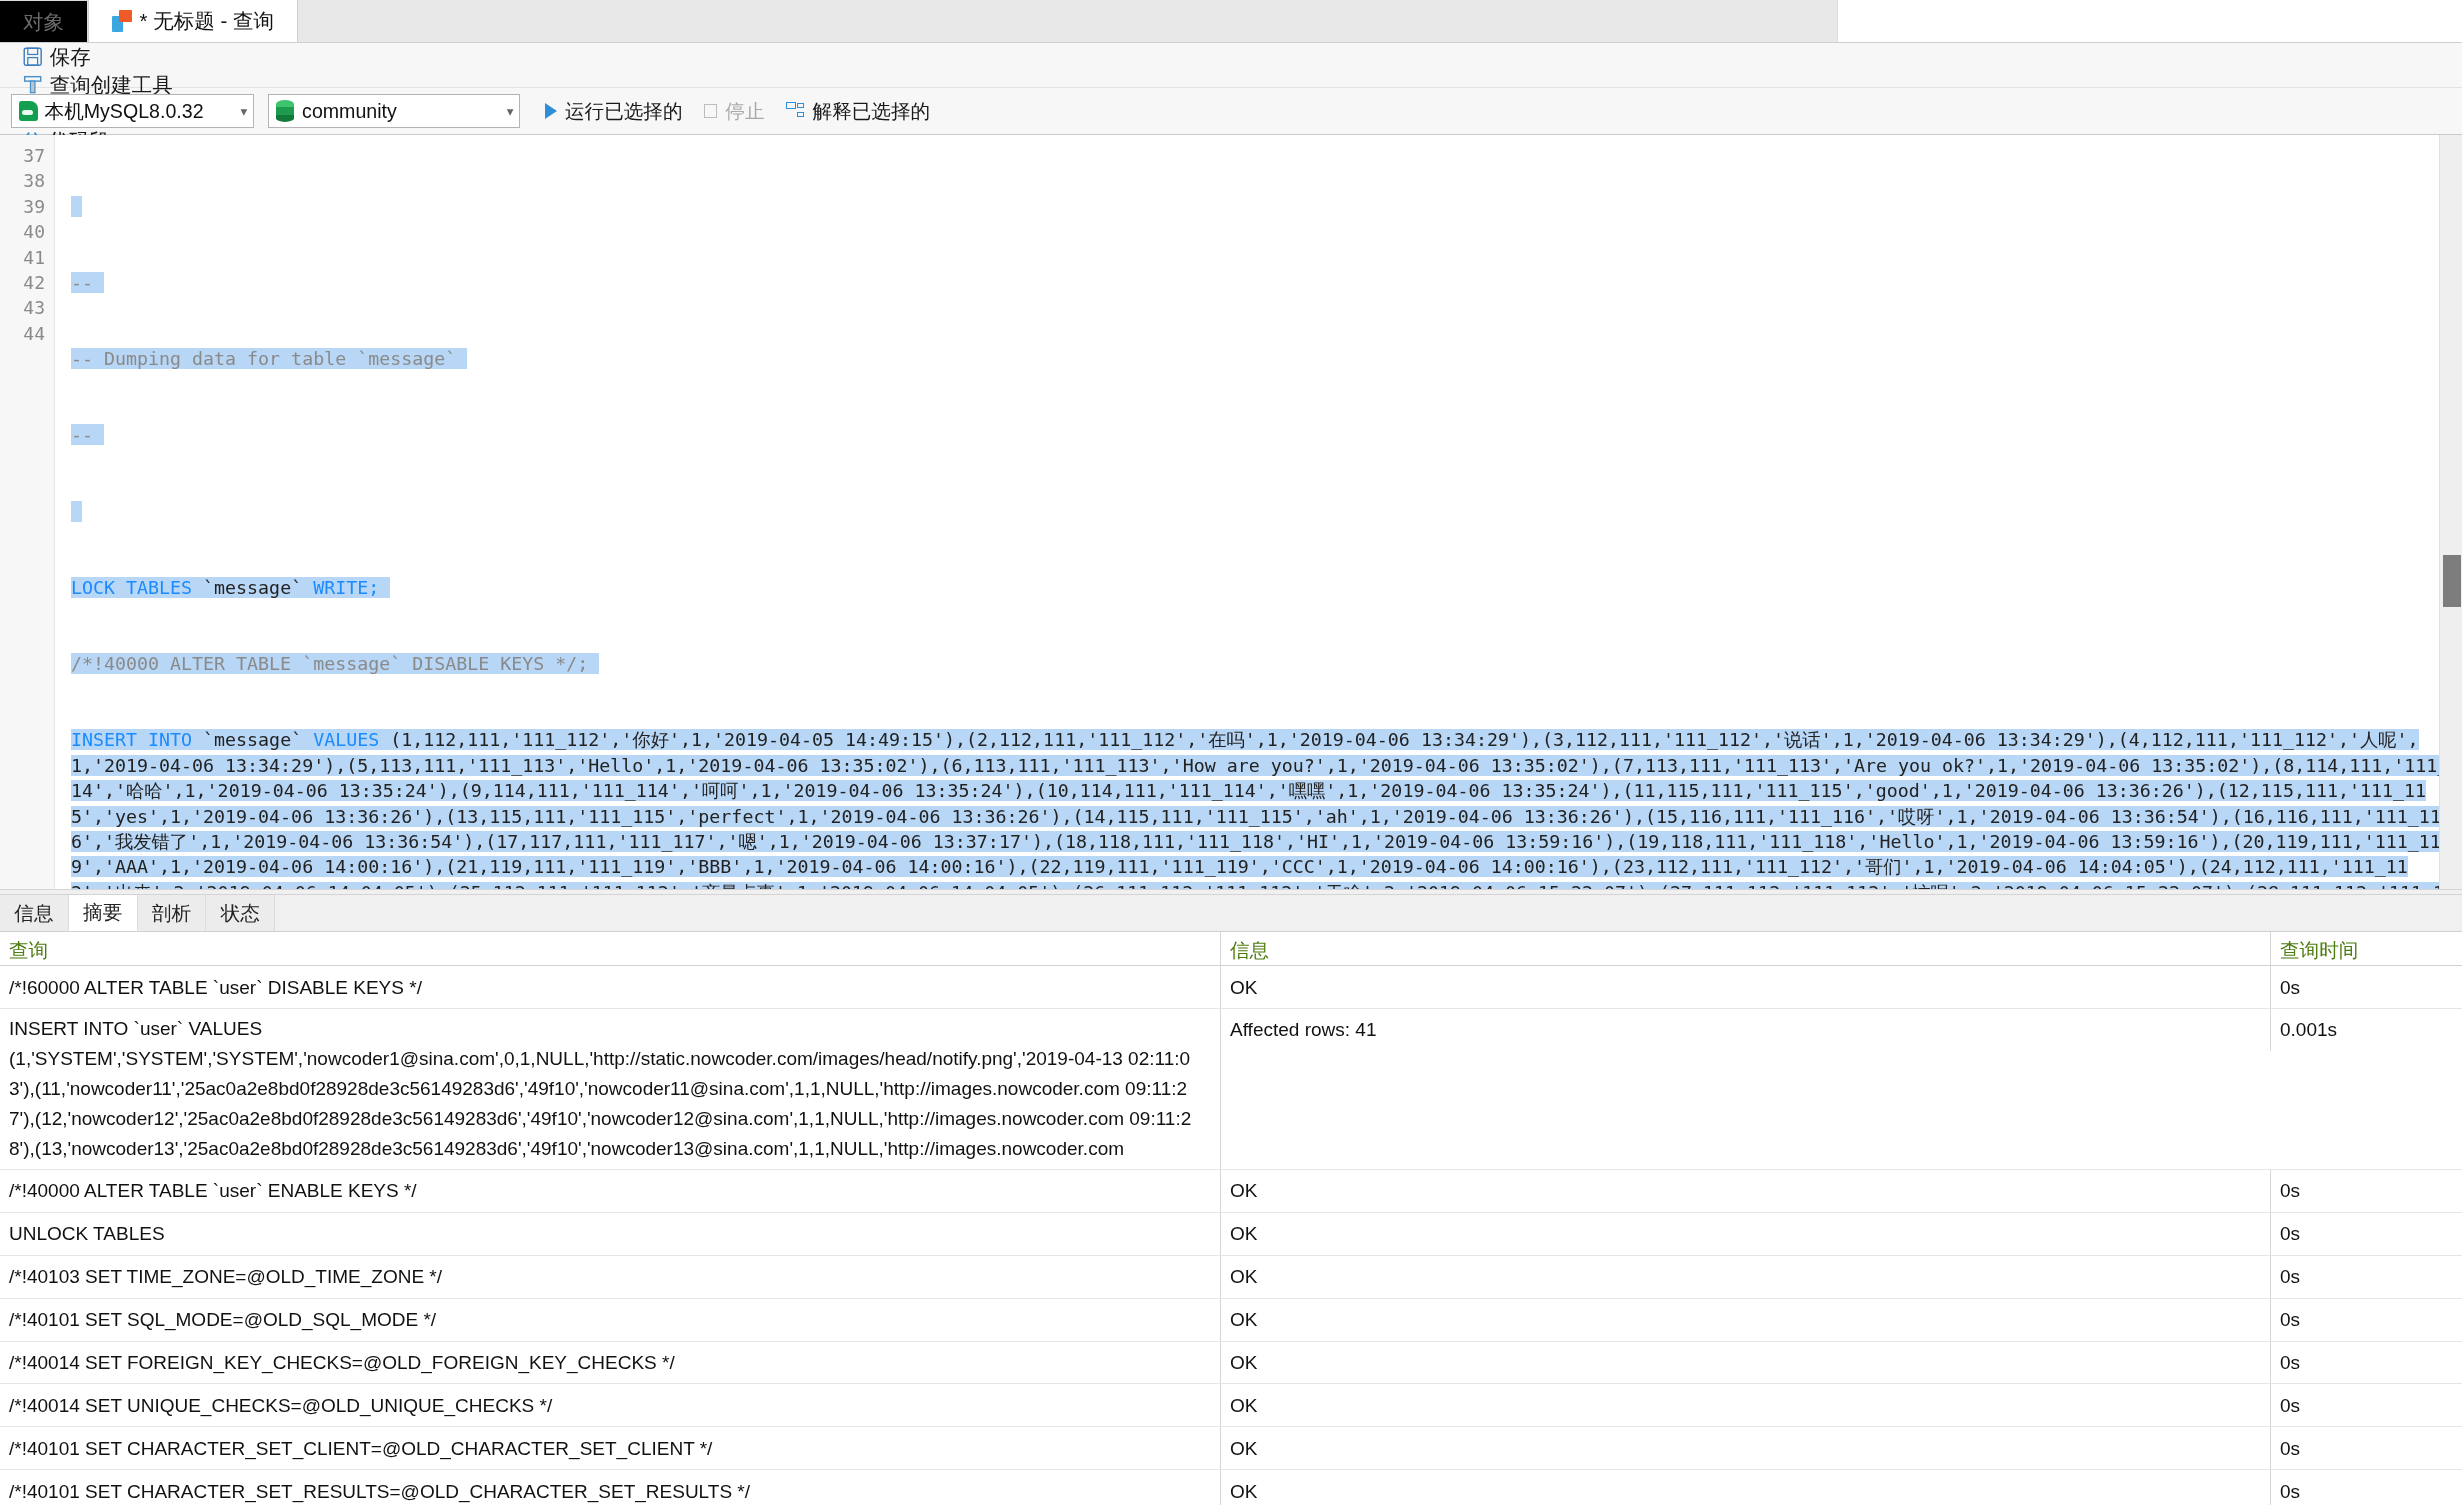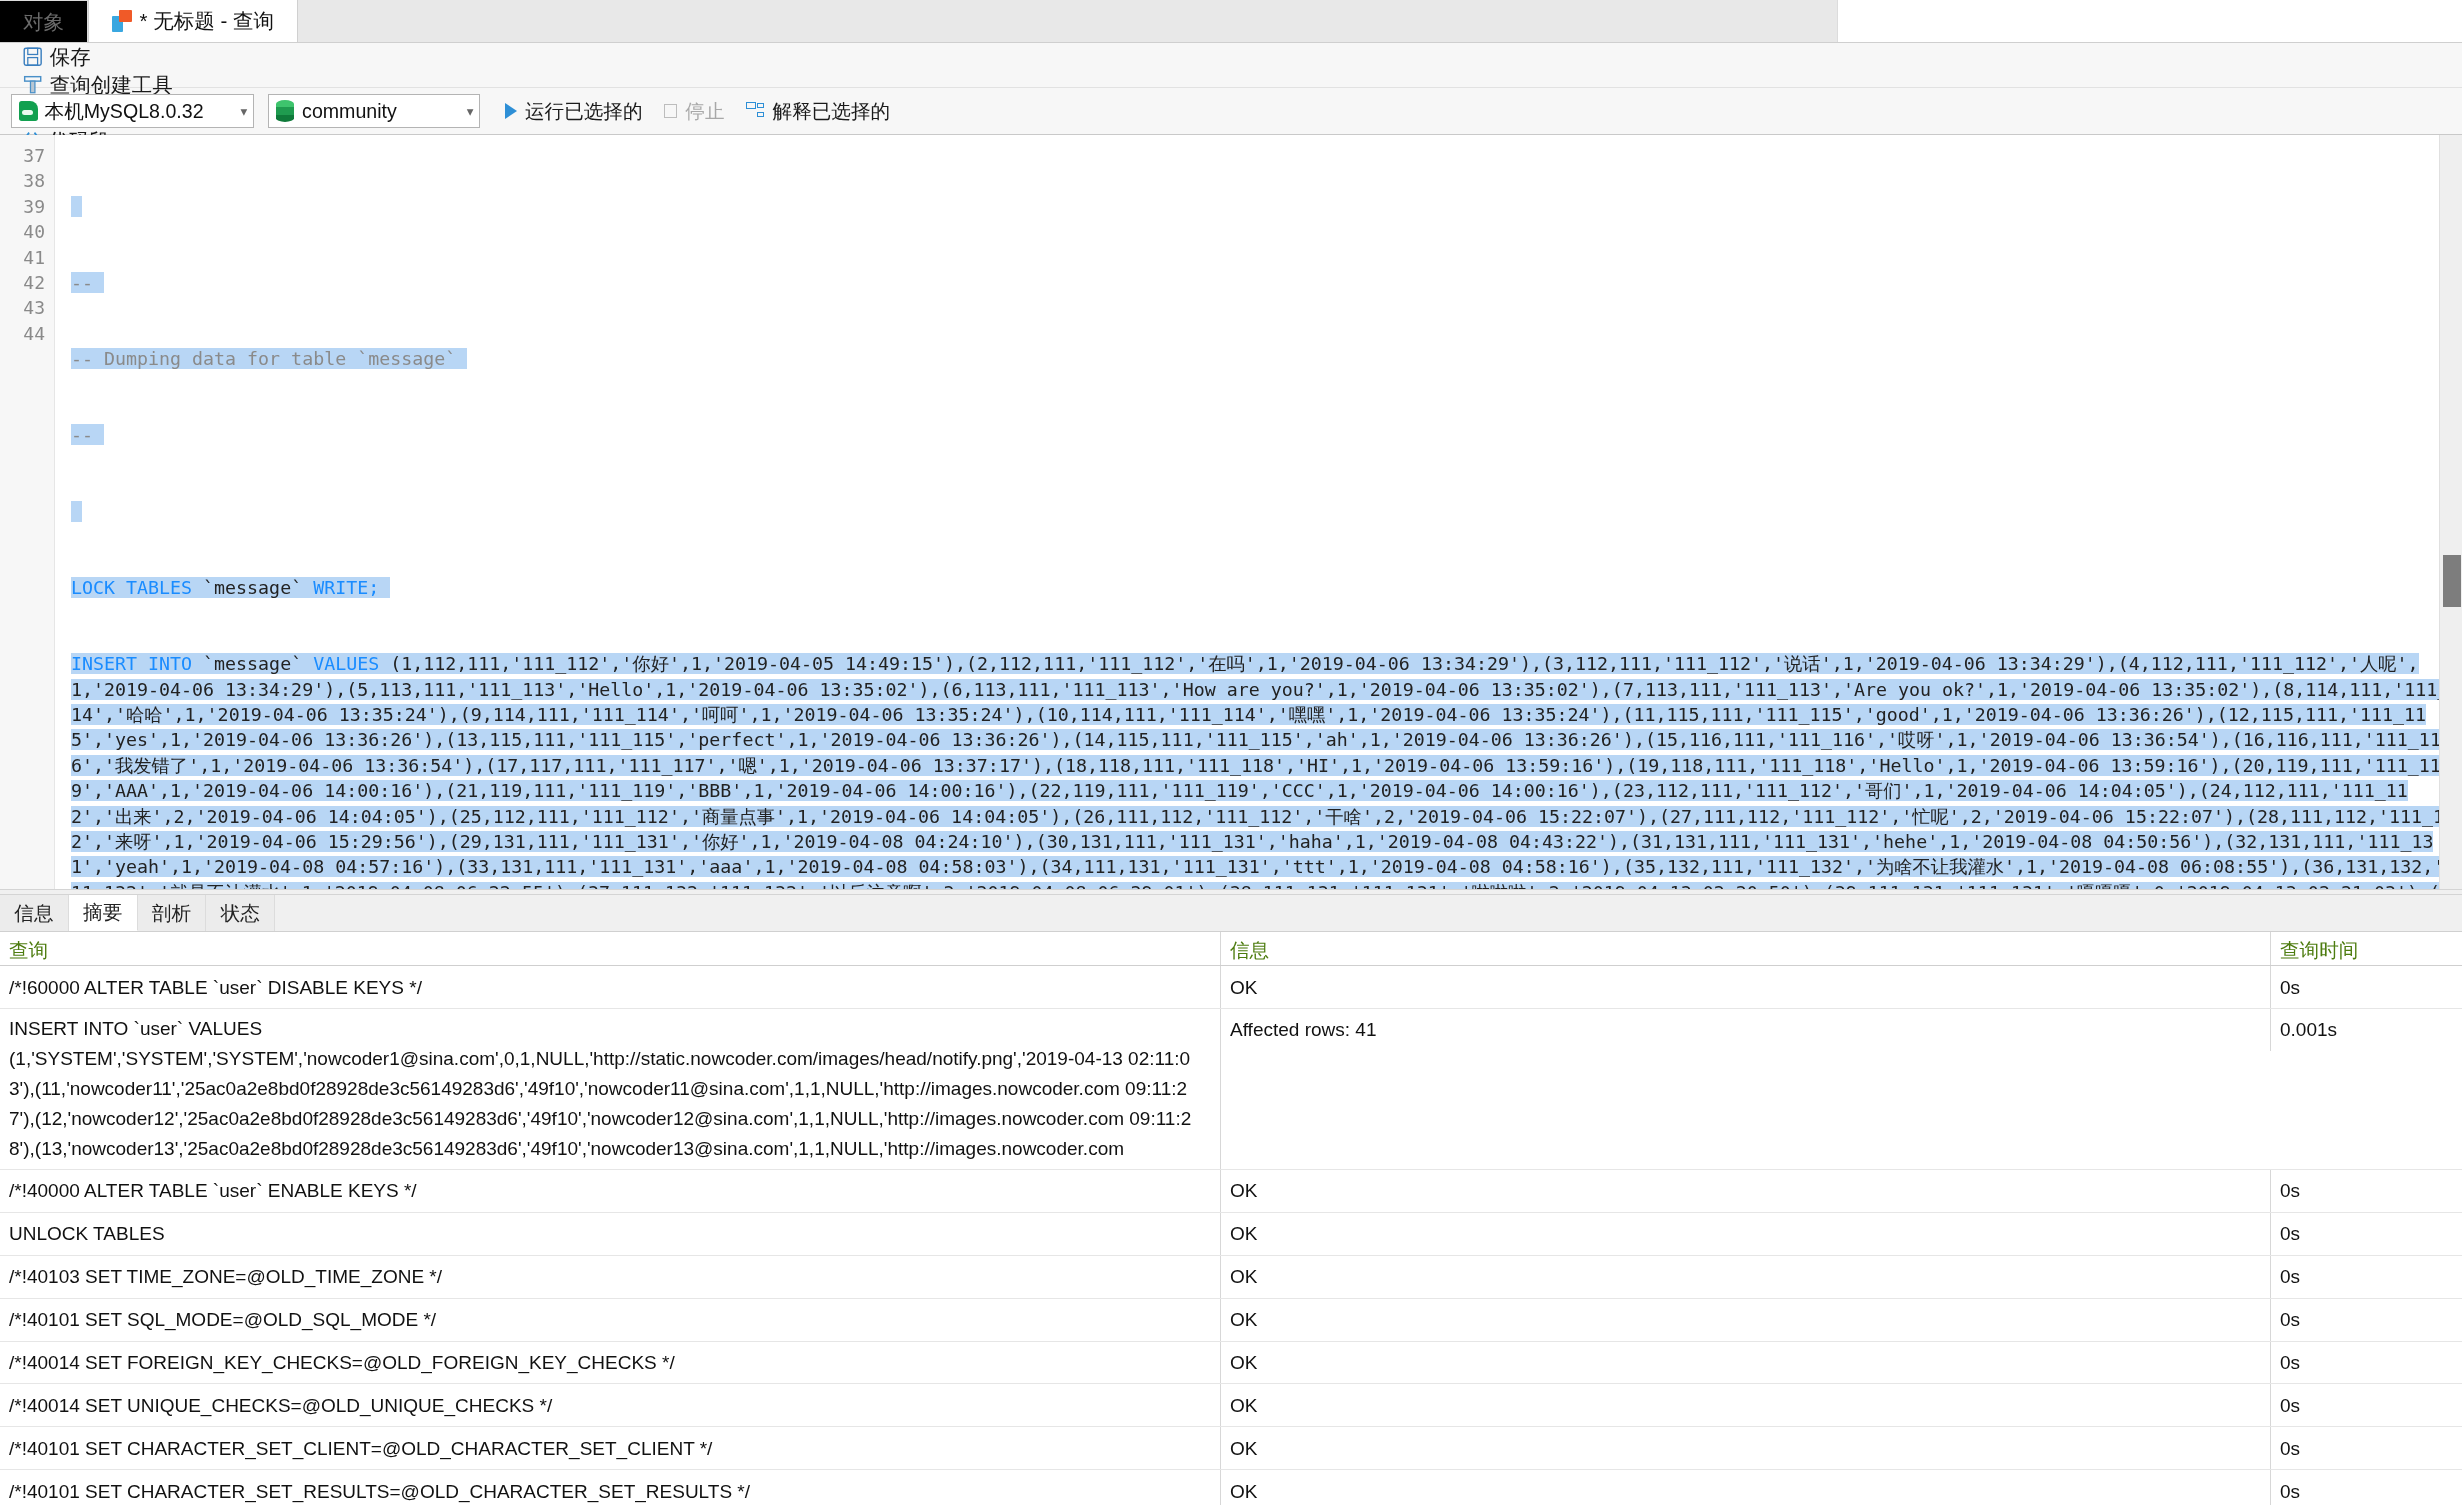--- a/index.html
+++ b/index.html
@@ -122,21 +122,21 @@
     cursor: default;
     white-space: nowrap;
   }
   .combo .caret {
     margin-left: auto;
     padding-left: 14.3px;
     color: #666;
     font-size: 13.4px;
   }
   .combo-conn { width: 243px; }
-  .combo-db { width: 212px; }
+  .combo-db { width: 252px; }
   .dolphin {
     width: 19.6px; height: 19.6px; margin-right: 6.2px;
     background: #12a050;
     border-radius: 2.7px 8px 2.7px 2.7px;
     flex: 0 0 auto;
     position: relative;
   }
   .dolphin:after{
     content:"";position:absolute;left:3.6px;top:9px;width:10.7px;height:4.5px;
     background:#eafaf0;border-radius:3.6px;
@@ -415,20 +415,21 @@
     <div>44</div>
   </div>
 
   <div class="code">
     <span class="ln"><span class="sel">&nbsp;</span></span>
     <span class="ln"><span class="sel cmt">--</span><span class="sel">&nbsp;</span></span>
     <span class="ln"><span class="sel cmt">-- Dumping data for table `message`</span><span class="sel">&nbsp;</span></span>
     <span class="ln"><span class="sel cmt">--</span><span class="sel">&nbsp;</span></span>
     <span class="ln"><span class="sel">&nbsp;</span></span>
     <span class="ln"><span class="sel kw">LOCK TABLES</span><span class="sel blk"> `message` </span><span class="sel kw">WRITE;</span><span class="sel">&nbsp;</span></span>
+    <span class="ln"><span class="sel cmt">/*!40000 ALTER TABLE `message` DISABLE KEYS */;</span><span class="sel">&nbsp;</span></span>
     <span class="ln"><span class="sel kw">INSERT INTO</span><span class="sel blk"> `message` </span><span class="sel kw">VALUES</span><span class="sel blk"> (1,112,111,'111_112','你好',1,'2019-04-05 14:49:15'),(2,112,111,'111_112','在吗',1,'2019-04-06 13:34:29'),(3,112,111,'111_112','说话',1,'2019-04-06 13:34:29'),(4,112,111,'111_112','人呢',1,'2019-04-06 13:34:29'),(5,113,111,'111_113','Hello',1,'2019-04-06 13:35:02'),(6,113,111,'111_113','How are you?',1,'2019-04-06 13:35:02'),(7,113,111,'111_113','Are you ok?',1,'2019-04-06 13:35:02'),(8,114,111,'111_114','哈哈',1,'2019-04-06 13:35:24'),(9,114,111,'111_114','呵呵',1,'2019-04-06 13:35:24'),(10,114,111,'111_114','嘿嘿',1,'2019-04-06 13:35:24'),(11,115,111,'111_115','good',1,'2019-04-06 13:36:26'),(12,115,111,'111_115','yes',1,'2019-04-06 13:36:26'),(13,115,111,'111_115','perfect',1,'2019-04-06 13:36:26'),(14,115,111,'111_115','ah',1,'2019-04-06 13:36:26'),(15,116,111,'111_116','哎呀',1,'2019-04-06 13:36:54'),(16,116,111,'111_116','我发错了',1,'2019-04-06 13:36:54'),(17,117,111,'111_117','嗯',1,'2019-04-06 13:37:17'),(18,118,111,'111_118','HI',1,'2019-04-06 13:59:16'),(19,118,111,'111_118','Hello',1,'2019-04-06 13:59:16'),(20,119,111,'111_119','AAA',1,'2019-04-06 14:00:16'),(21,119,111,'111_119','BBB',1,'2019-04-06 14:00:16'),(22,119,111,'111_119','CCC',1,'2019-04-06 14:00:16'),(23,112,111,'111_112','哥们',1,'2019-04-06 14:04:05'),(24,112,111,'111_112','出来',2,'2019-04-06 14:04:05'),(25,112,111,'111_112','商量点事',1,'2019-04-06 14:04:05'),(26,111,112,'111_112','干啥',2,'2019-04-06 15:22:07'),(27,111,112,'111_112','忙呢',2,'2019-04-06 15:22:07'),(28,111,112,'111_112','来呀',1,'2019-04-06 15:29:56'),(29,131,111,'111_131','你好',1,'2019-04-08 04:24:10'),(30,131,111,'111_131','haha',1,'2019-04-08 04:43:22'),(31,131,111,'111_131','hehe',1,'2019-04-08 04:50:56'),(32,131,111,'111_131','yeah',1,'2019-04-08 04:57:16'),(33,131,111,'111_131','aaa',1,'2019-04-08 04:58:03'),(34,111,131,'111_131','ttt',1,'2019-04-08 04:58:16'),(35,132,111,'111_132','为啥不让我灌水',1,'2019-04-08 06:08:55'),(36,131,132,'111_132','就是不让灌水',1,'2019-04-08 06:22:55'),(37,111,132,'111_132','以后注意啊',2,'2019-04-08 06:29:01'),(38,111,131,'111_131','啦啦啦',2,'2019-04-13 02:20:50'),(39,111,131,'111_131','嘎嘎嘎',0,'2019-04-13 02:21:03'),(92,1,111,'like','{\"entityType\":1,\"entityId\":237,\"postId\":237,\"userId\":112}',1,'2019-04-13 14:20:58'),(93,1,111,'comment','{\"entityType\":1,\"entityId\":237,\"postId\":237,\"userId\":112}',1,'2019-04-13 14:21:04'),(94,1,111,'follow','{\"entityType\":3,\"entityId\":111,\"userId\":112}',1,'2019-04-13 14:21:08'),(95,1,111,'like','{\"entityType\":1,\"entityId\":237,\"postId\":237,\"userId\":113}',1,'2019-04-13 14:22:58'),(96,1,111,'comment','{\"entityType\":1,\"entityId\":237,\"postId\":237,\"userId\":113}',1,'2019-04-13 14:23:01'),(97,1,111,'follow','{\"entityType\":3,\"entityId\":111,\"userId\":113}',1,'2019-04-13 14:23:04'),(98,1,111,'like','{\"entityType\":1,\"entityId\":237,\"postId\":237,\"userId\":114}',1,'2019-04-13 14:23:26'),(99,1,111,'comment','{\"entityType\":1,\"entityId\":237,\"postId\":237,\"userId\":114}',1,'2019-04-13 14:23:34'),(100,1,111,'follow','{\"entityType\":3,\"entityId\":111,\"userId\":114}',1,'2019-04-13 14:23:37'),(101,1,111,'like','{\"entityType\":1,\"entityId\":237,\"postId\":237,\"userId\":115}',1,'2019-04-13 14:23:57'),(102,1,111,'comment','{\"entityType\":1,\"entityId\":237,\"postId\":237,\"userId\":115}',1,'2019-04-13 14:24:00'),(103,1,111,'follow','{\"entityType\":3,\"entityId\":111,\"userId\":115}',2,'2019-04-13 14:24:02'),(104,1,111,'like','{\"entityType\":1,\"entityId\":237,\"postId\":237,\"userId\":116}',1,'2019-04-13 14:24:24'),(105,1,111,'comment','{\"entityType\":1,\"entityId\":237,\"postId\":237,\"userId\":116}',1,'2019-04-13 14:24:28'),(106,1,111,'follow','{\"entityType\":3,\"entityId\":111,\"userId\":116}',1,'2019-04-13 14:24:30'),(107,1,111,'like','{\"entityType\":1,\"entityId\":237,\"postId\":237,\"userId\":117}',1,'2019-04-13 14:24:52'),(108,1,111,'comment','{\"entityType\":1,\"entityId\":237,\"postId\":237,\"userId\":117}',1,'2019-04-13 14:24:56'),(109,1,111,'follow','{\"entityType\":3,\"entityId\":111,\"userId\":117}',1,'2019-04-13 14:24:59'),(110,1,111,'like','{\"entityType\":1,\"entityId\":237,\"postId\":237,\"userId\":118}',1,'2019-04-13 14:25:15'),(111,1,111,'comment','{\"entityType\":1,\"entityId\":237,\"postId\":237,\"userId\":118}',1,'2019-04-13 14:25:33'),(112,1,111,'follow','{\"entityType\":3,\"entityId\":111,\"userId\":118}',1,'2019-04-13 14:25:43'),(113,1,1,'follow','{\"entityType\":3,\"entityId\":1,\"userId\":133}',0,'2019-04-19 03:09:32'),(114,1,111,'comment',</span></span>
   </div>
 
   <div class="vscroll">
     <div class="vthumb"></div>
   </div>
 </div>
 
 <div class="splitter"></div>
 

